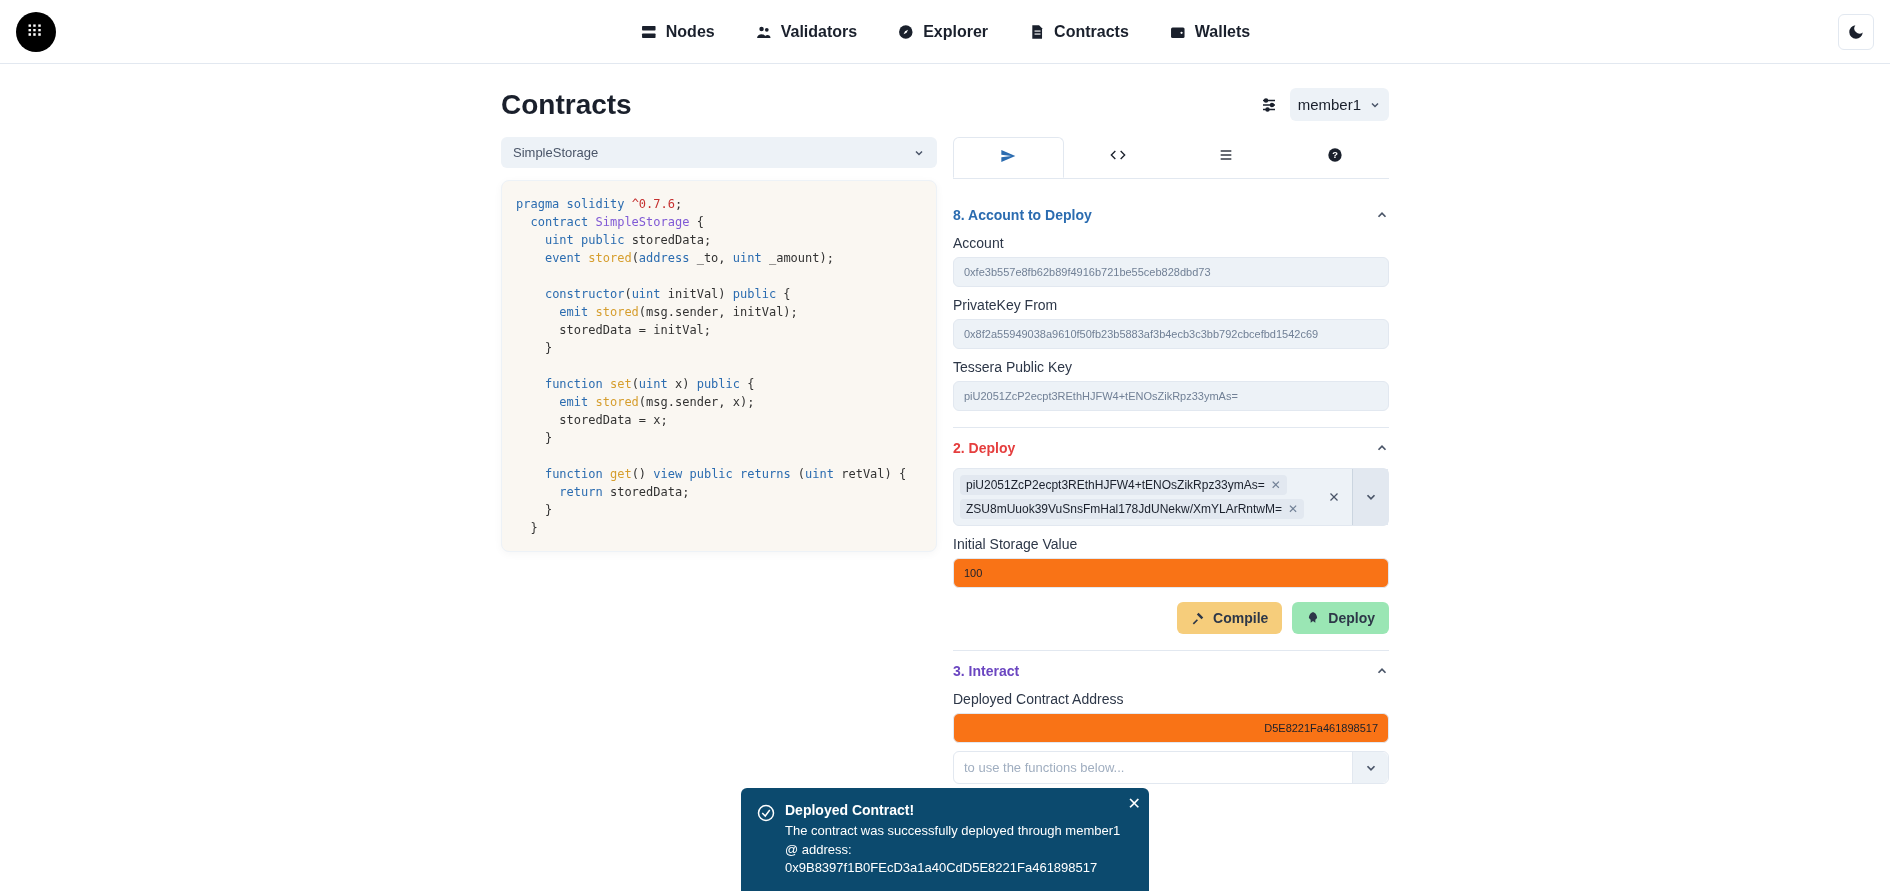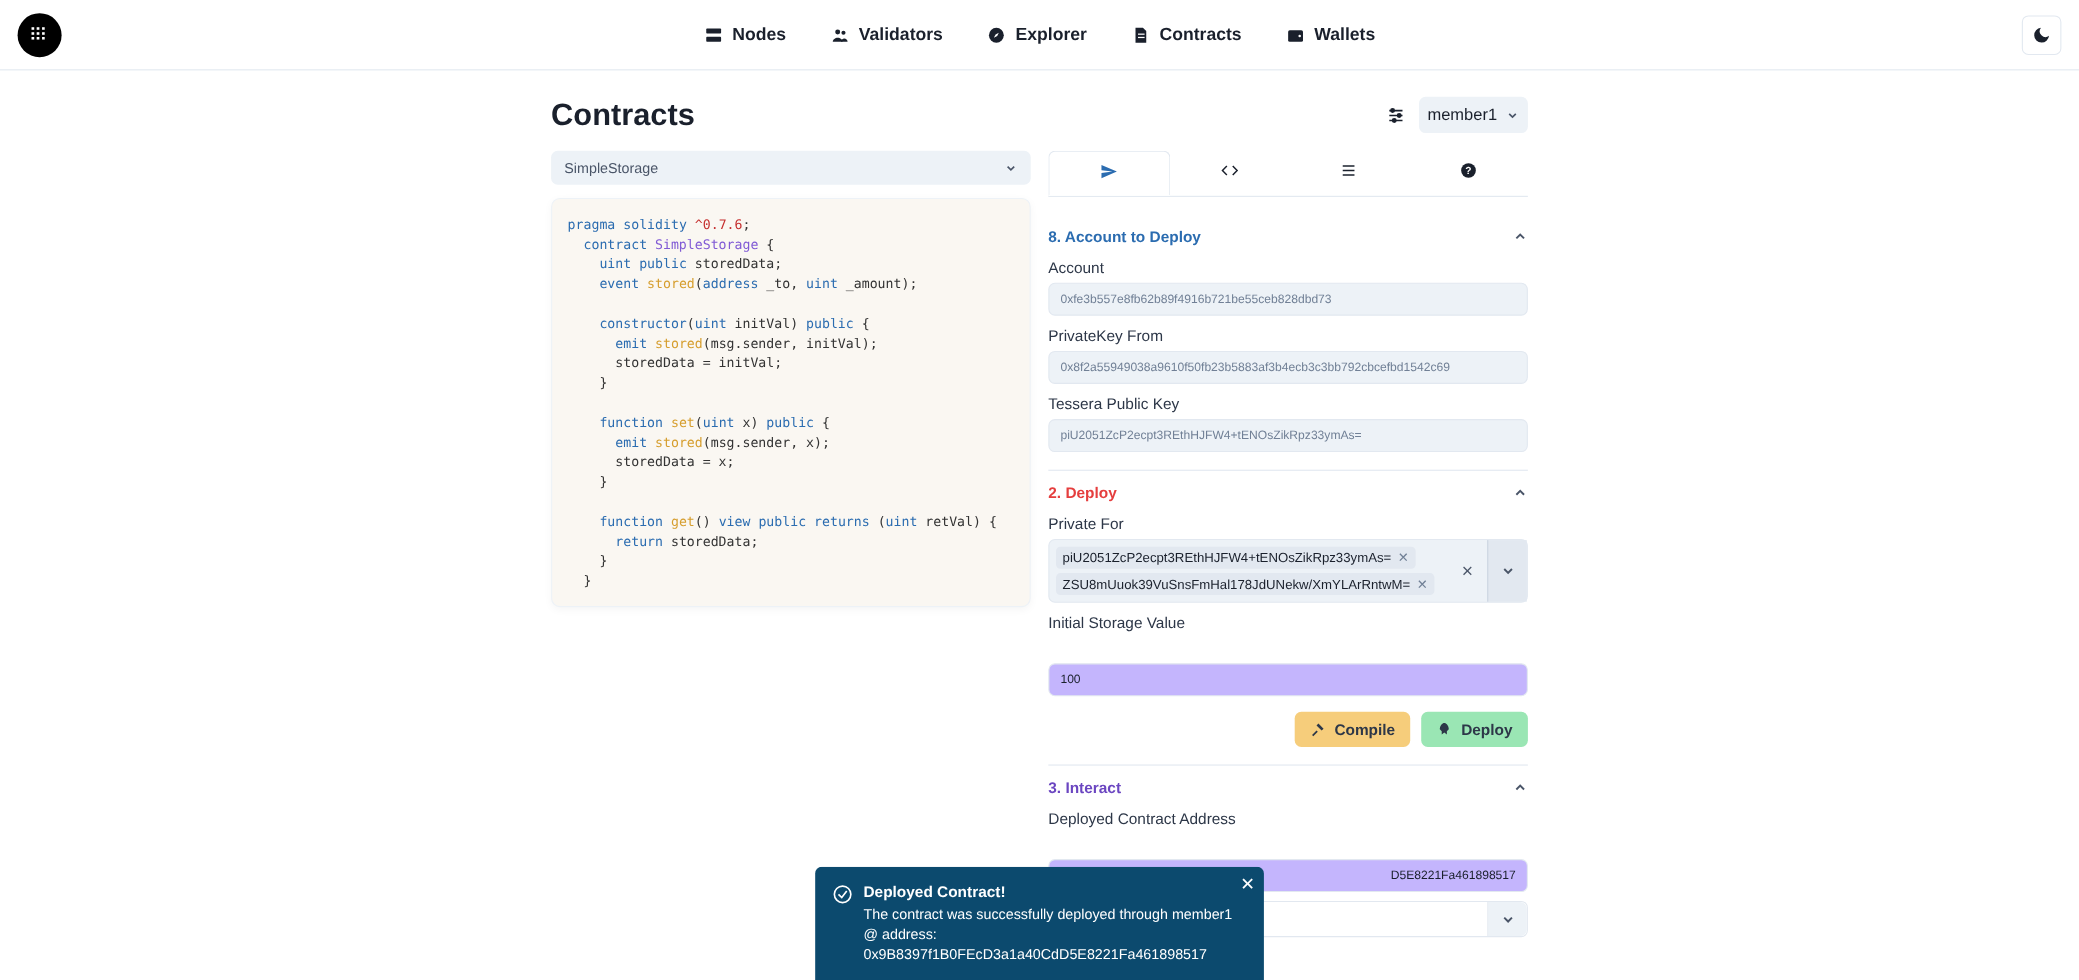--- a/index.html
+++ b/index.html
@@ -39,21 +39,21 @@
   .tab.active { border: 1px solid #e2e8f0; border-bottom-color: #fff; border-radius: 6px 6px 0 0; color: #2b6cb0; }
   
   .section { border-bottom: 1px solid #e2e8f0; padding: 12px 0 16px; }
   .section-header { display: flex; justify-content: space-between; align-items: center; cursor: pointer; margin-bottom: 12px; font-weight: 600; font-size: 14px; }
   .section-header.blue { color: #2b6cb0; }
   .section-header.red { color: #e53e3e; }
   .section-header.purple { color: #6b46c1; }
   
   .field-label { font-size: 14px; color: #2d3748; margin: 10px 0 6px; }
   .field-input { width: 100%; background: #edf2f7; border: 1px solid #e2e8f0; border-radius: 6px; padding: 8px 10px; font-size: 11px; color: #718096; font-family: inherit; }
-  .field-input.white { background: #c4b5fd; color: #1a202c; margin-top: 23px; }
+  .field-input.white { background: #f97316; color: #1a202c; }
   
   .multi-select { display: flex; background: #edf2f7; border: 1px solid #e2e8f0; border-radius: 6px; }
   .chips { flex: 1; padding: 6px; display: flex; flex-wrap: wrap; gap: 4px; }
   .chip { background: #e2e8f0; border-radius: 4px; padding: 3px 6px; font-size: 12px; display: flex; align-items: center; gap: 6px; }
   .chip-x { cursor: pointer; color: #718096; }
   .ms-controls { display: flex; align-items: center; }
   .ms-btn { width: 36px; height: 100%; display: flex; align-items: center; justify-content: center; cursor: pointer; }
   .ms-btn.caret { background: #e2e8f0; border-left: 1px solid #cbd5e0; }
   
   .btn-row { display: flex; justify-content: flex-end; gap: 10px; margin-top: 14px; }
@@ -252,21 +252,20 @@
 
       <div class="section">
         <div class="section-header red">
           <span>2. Deploy</span>
           <span>
               <svg width="14" height="14" viewBox="0 0 24 24" fill="none" stroke="#4a5568" stroke-width="3">
                 <polyline points="18 15 12 9 6 15"></polyline>
               </svg>
             </span>
         </div>
-        <div class="field-label">Private For</div>
         <div class="multi-select">
           <div class="chips">
             <div class="chip">
               <span>piU2051ZcP2ecpt3REthHJFW4+tENOsZikRpz33ymAs=</span>
               <span class="chip-x">✕</span>
             </div>
             <div class="chip">
               <span>ZSU8mUuok39VuSnsFmHal178JdUNekw/XmYLArRntwM=</span>
               <span class="chip-x">✕</span>
             </div>

